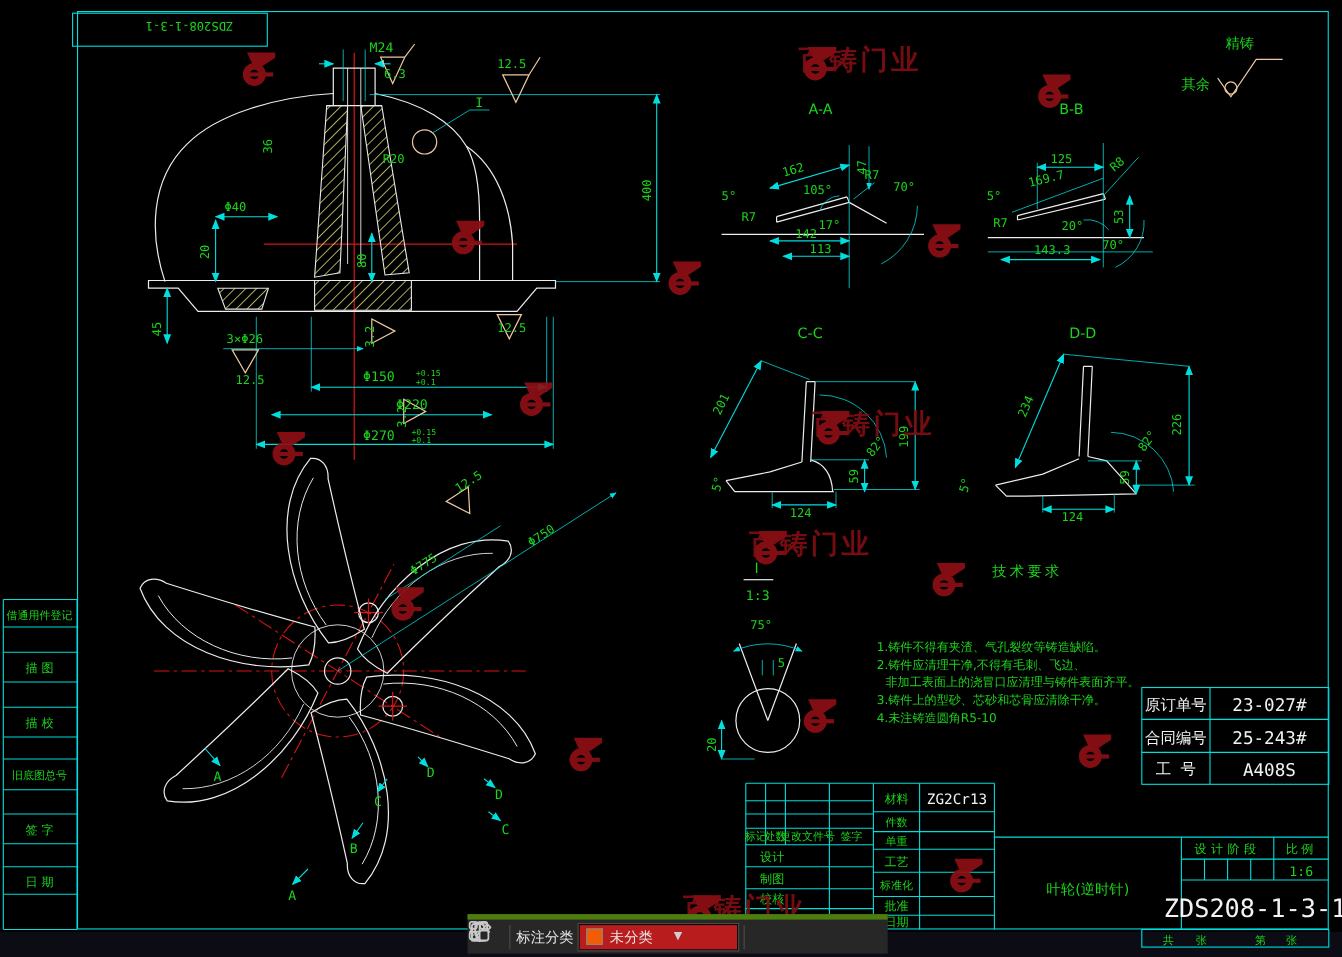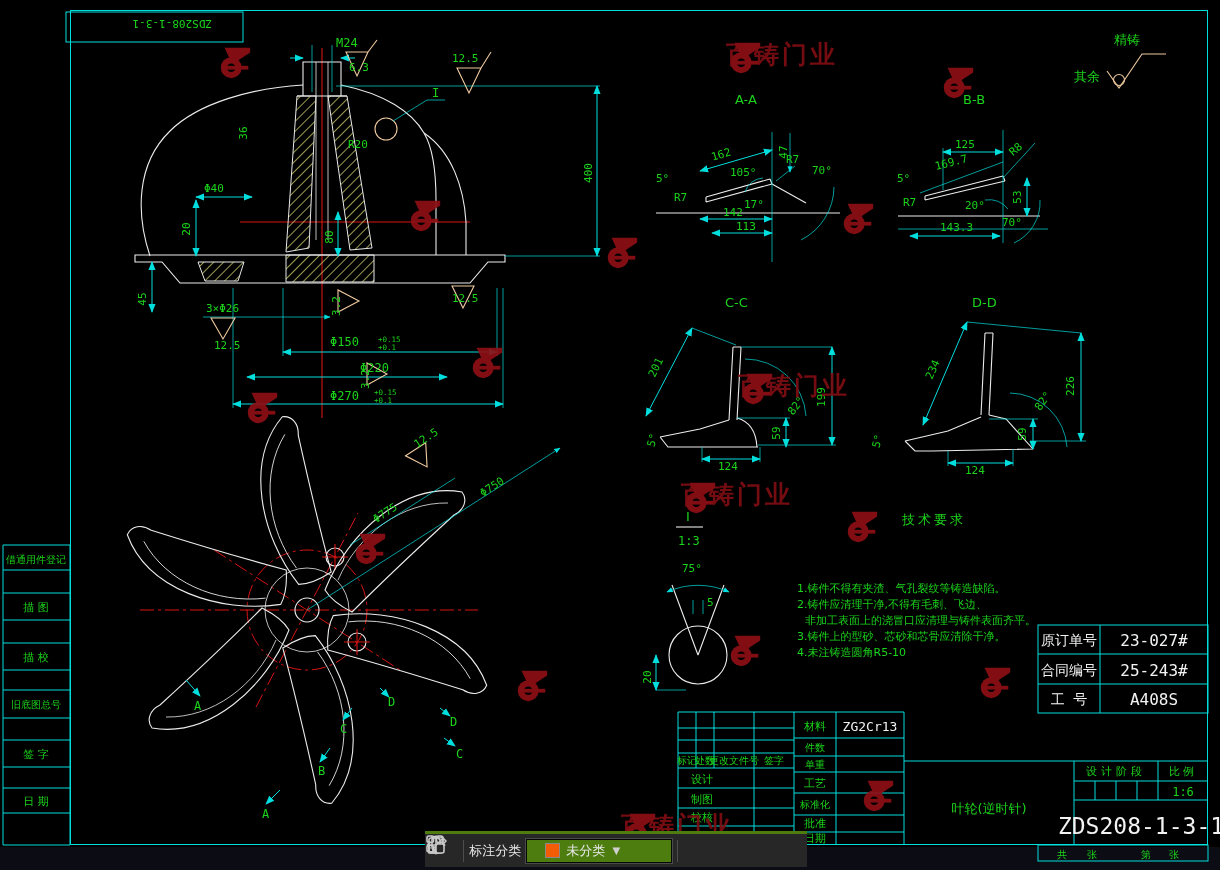--- a/index.html
+++ b/index.html
@@ -25,27 +25,27 @@
   .gsm{fill:#1bd41b;font-family:"DejaVu Sans Mono",monospace;font-size:7.5px;}
   .wh {fill:#f2f2f2;font-family:"DejaVu Sans Mono",monospace;}
   .mid{text-anchor:middle;}
   
   .wm{position:absolute;z-index:3;display:flex;align-items:center;gap:4px;opacity:.93;
       pointer-events:none;}
   .wm b{color:#7e0d13;font-size:25px;font-weight:bold;letter-spacing:3px;white-space:nowrap;
       font-family:"DejaVu Sans",sans-serif;}
   
   #toolbar{position:absolute;left:425px;top:831px;width:382px;height:36px;z-index:10;
-      background:#272727;border-top:3px solid #4d7c0f;display:flex;align-items:center;
+      background:#272727;border-top:5px solid #4d7c0f;display:flex;align-items:center;
       gap:5px;padding:0 8px;box-sizing:border-box;}
   .tb-sep{width:1px;height:22px;background:#4d4d4d;}
   .tb-btn{width:26px;height:26px;display:flex;align-items:center;justify-content:center;cursor:pointer;}
   #tb-label{color:#e8e8e8;font-size:13px;white-space:nowrap;}
-  #tb-dd{display:flex;align-items:center;gap:6px;background:#4d7c0f;border:1px solid #070707;
-      outline:1px solid #4a4a4a;height:24px;width:148px;padding:0 18px;box-sizing:border-box;cursor:pointer;}
+  #tb-dd{display:flex;align-items:center;gap:6px;background:#b91c1c;border:1px solid #070707;
+      outline:1px solid #4a4a4a;height:24px;width:148px;padding:0 6px;box-sizing:border-box;cursor:pointer;}
   #tb-swatch{width:13px;height:13px;border:1px solid #888;}
   #tb-dd span{color:#e8e8e8;font-size:13px;flex:1;}
   #tb-dd .car{color:#cfcfcf;font-size:10px;}
 </style>
 </head>
 <body>
 
 <div id="stage">
   <div id="canvas"></div>
 

